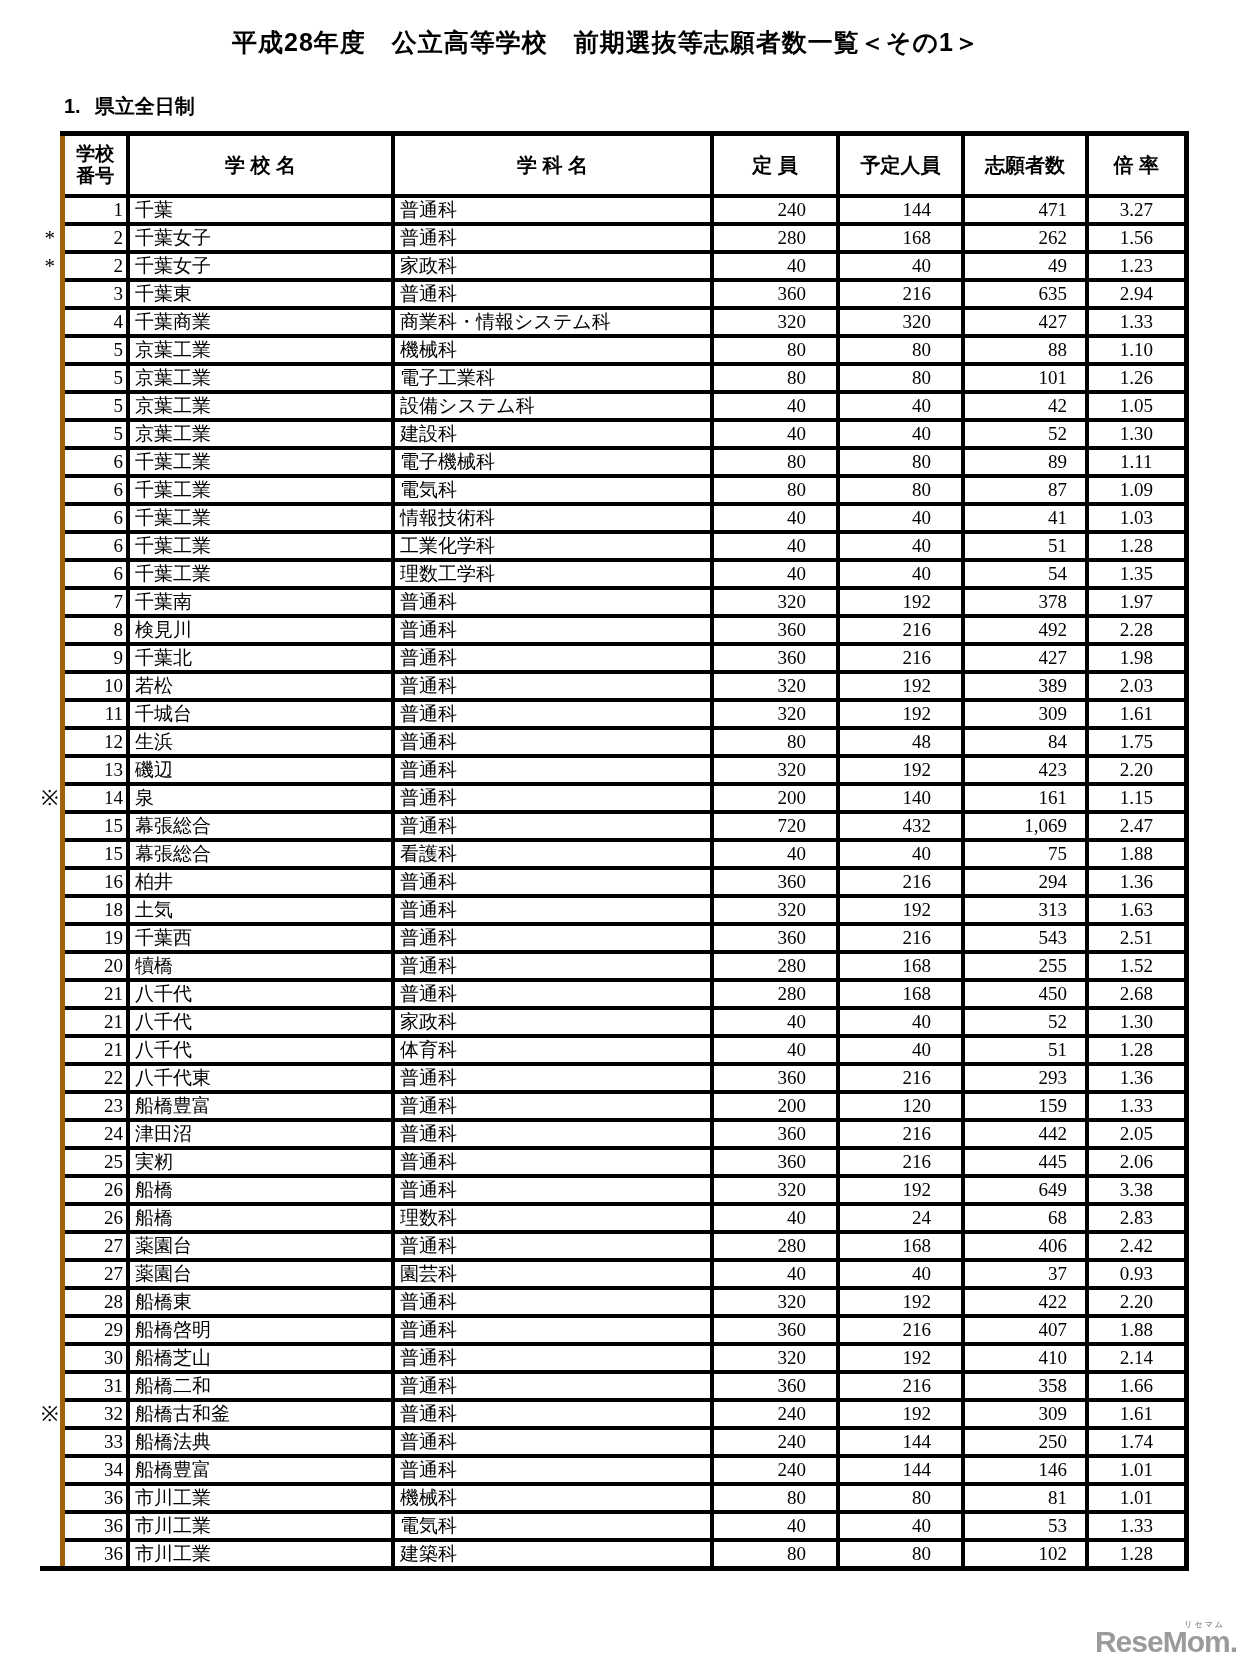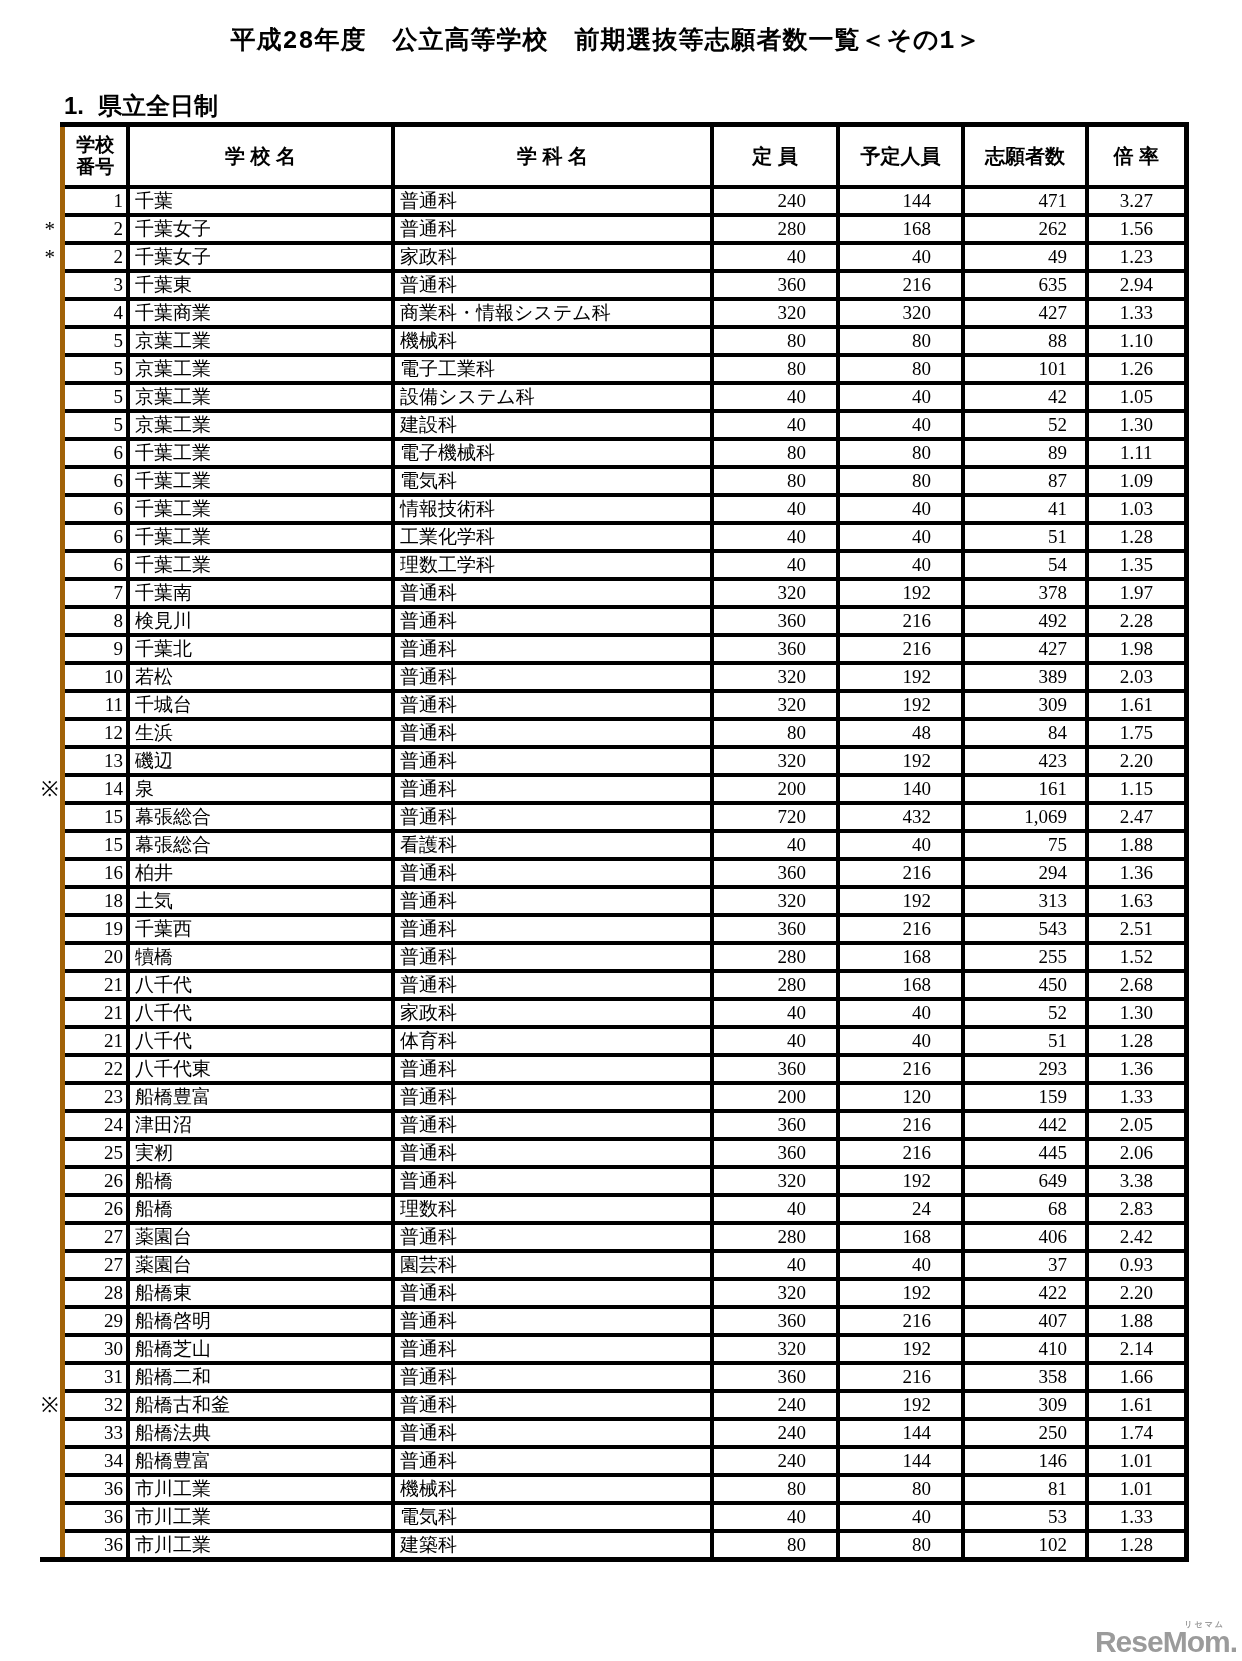--- a/index.html
+++ b/index.html
@@ -3,27 +3,27 @@
 <meta charset="utf-8">
 <style>
   html,body{margin:0;padding:0;}
   body{
     width:1242px;height:1661px;position:relative;overflow:hidden;
     background:#ffffff;color:#000000;
     font-family:"Liberation Serif","DejaVu Serif",serif;
   }
   .title{
     margin:26px 30px 0 0;text-align:center;
-    font-family:Liberation Mono, monospace;
+    font-family:Liberation Sans, sans-serif;
     font-size:25px;font-weight:bold;letter-spacing:1px;line-height:32px;
   }
   .section-heading{
-    margin:36px 0 4px 64px;
+    margin:36px 0 13px 64px;
     font-family:"Liberation Sans","DejaVu Sans",sans-serif;
-    font-size:24px;font-weight:bold;line-height:24px;
+    font-size:20px;font-weight:bold;line-height:24px;
   }
   .section-heading .sec-num{margin-right:14px;}
   table.data-table{
     border-collapse:collapse;table-layout:fixed;
     margin:2px 0 0 40px;
   }
   col.c-mark{width:22px;}
   col.c-no{width:66px;}
   col.c-school{width:265px;}
   col.c-dept{width:319px;}

